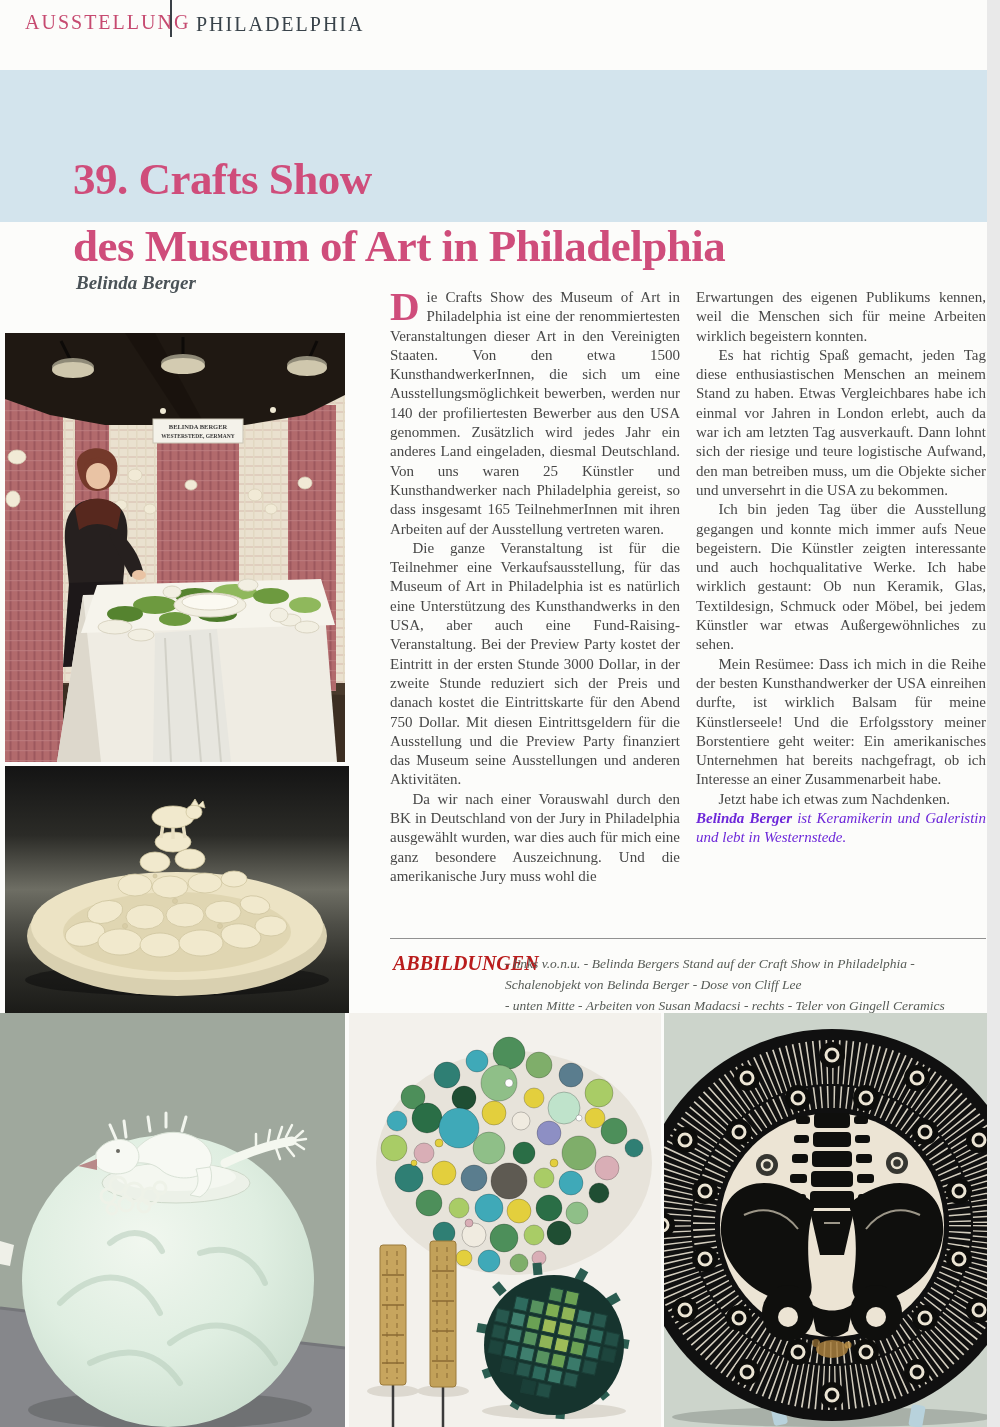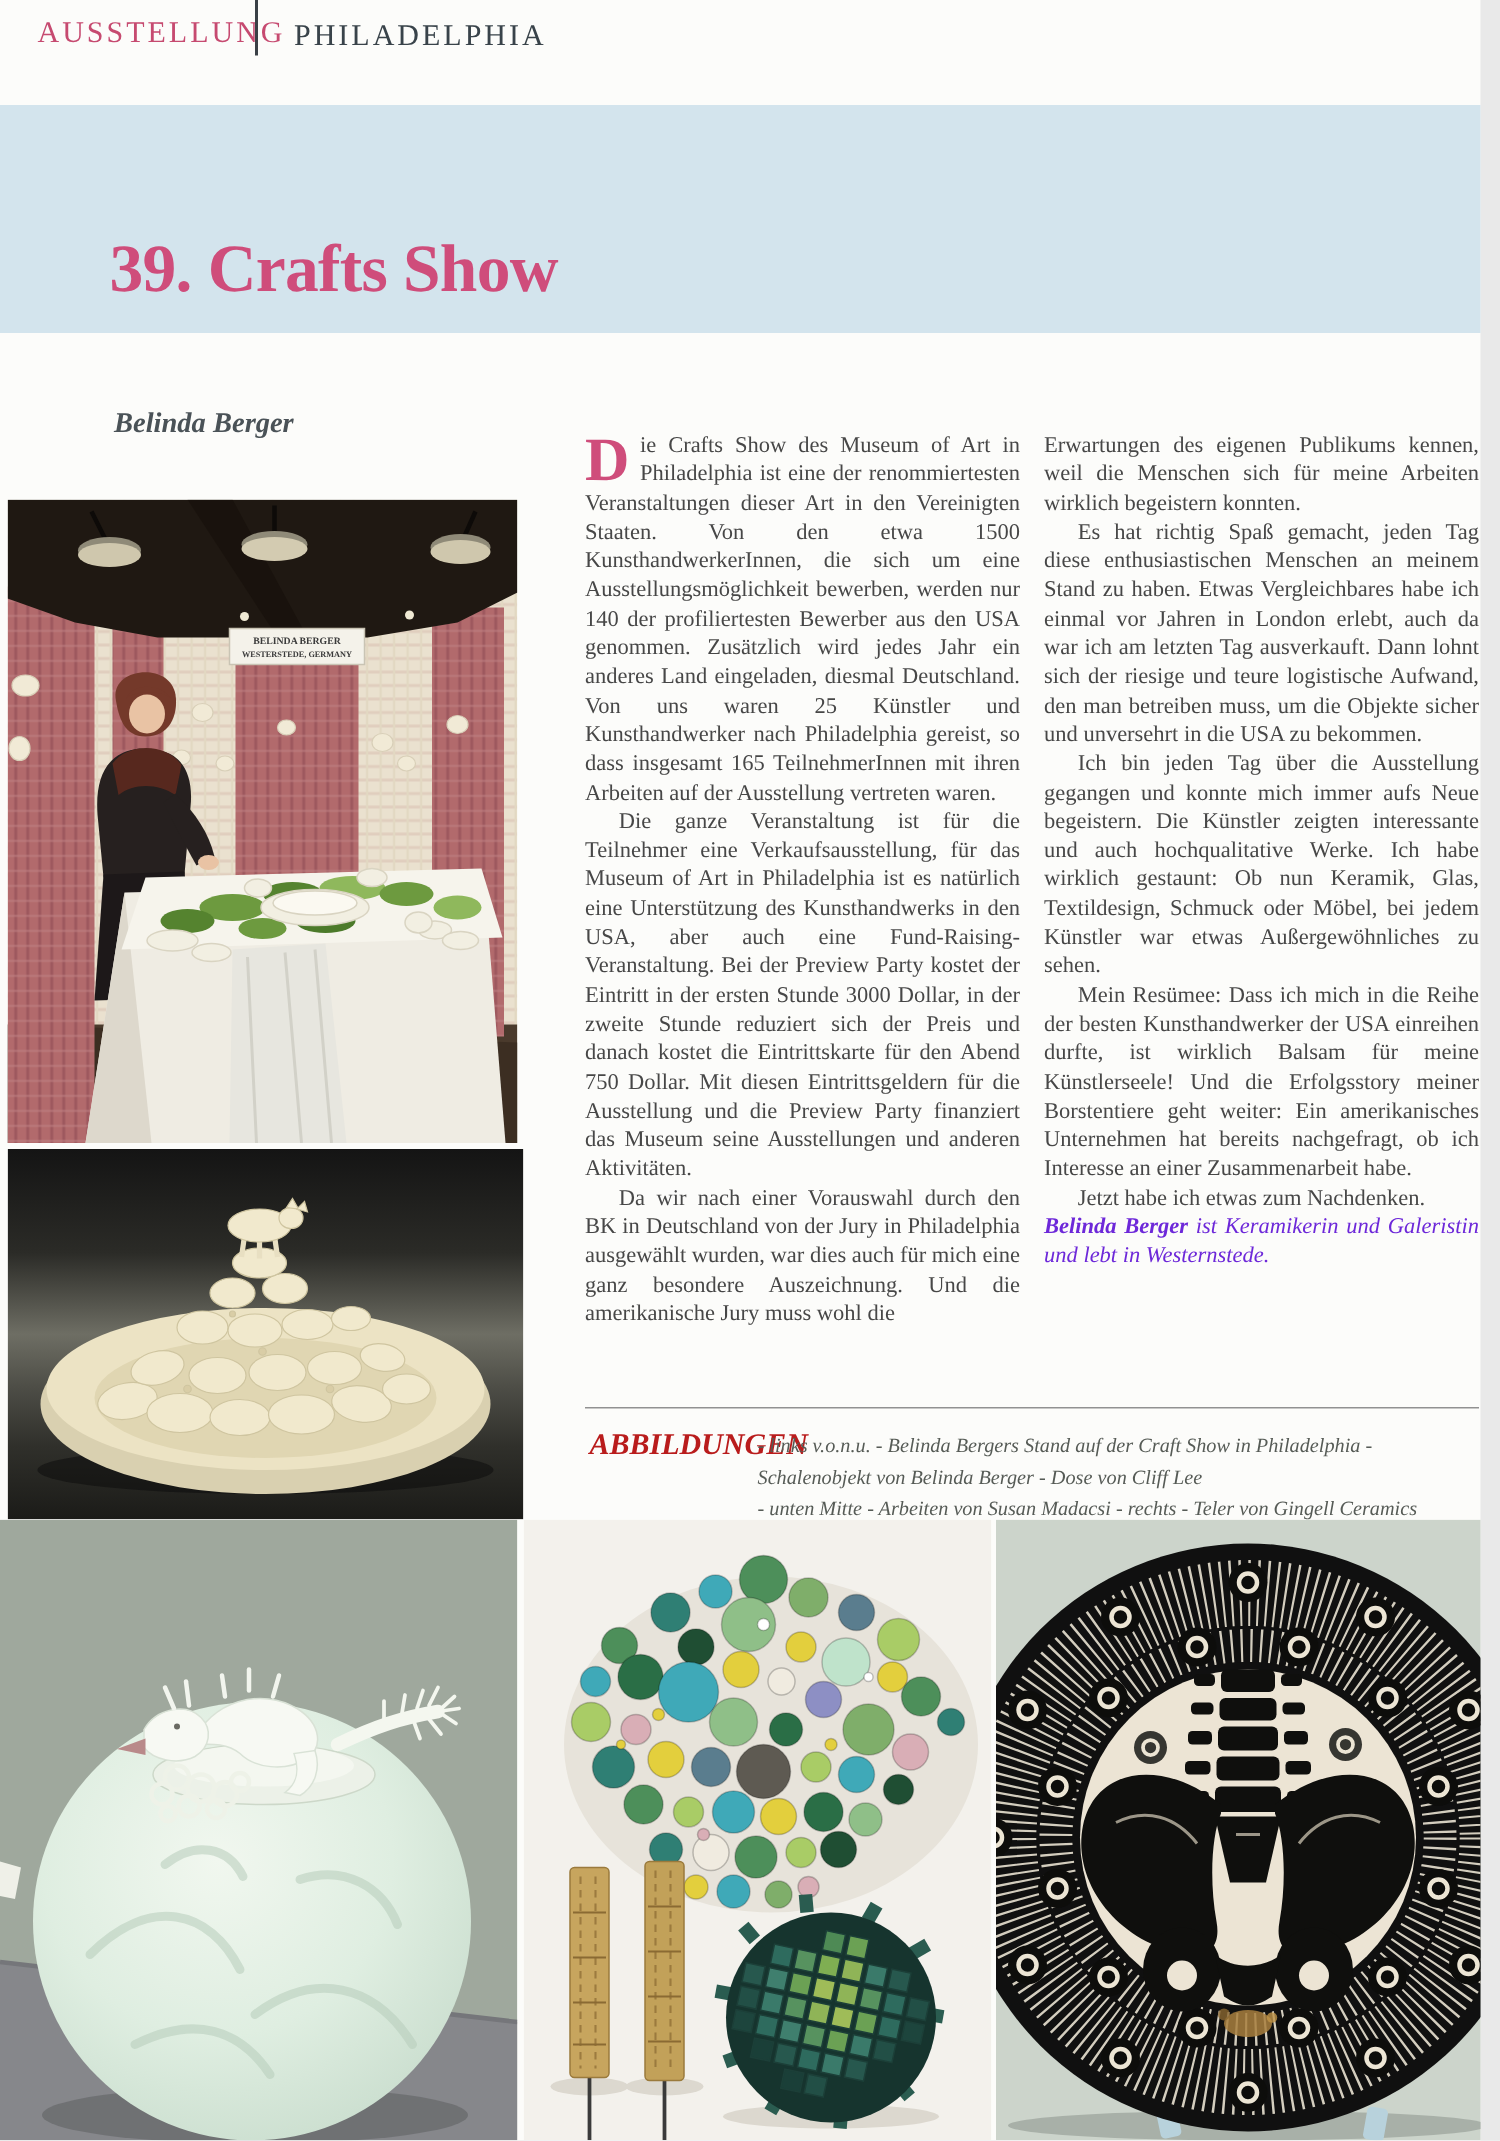--- a/index.html
+++ b/index.html
@@ -43,20 +43,21 @@
 
 <div class="page">
 
   <div class="kicker">AUSSTELLUNG</div>
   <div class="kick-div"></div>
   <div class="topic">PHILADELPHIA</div>
 
   <div class="banner">
     <div class="title">
       <div>39. Crafts Show</div>
+      <div>des Museum of Art in Philadelphia</div>
     </div>
   </div>
 
   <div class="author">Belinda Berger</div>
 
   <div class="photo" id="photo-booth">
     <svg viewBox="0 0 340 429" width="340" height="429">
       <defs>
         <pattern id="wall" width="9" height="9" patternUnits="userSpaceOnUse">
           <rect width="9" height="9" fill="#eae1cf"></rect>

